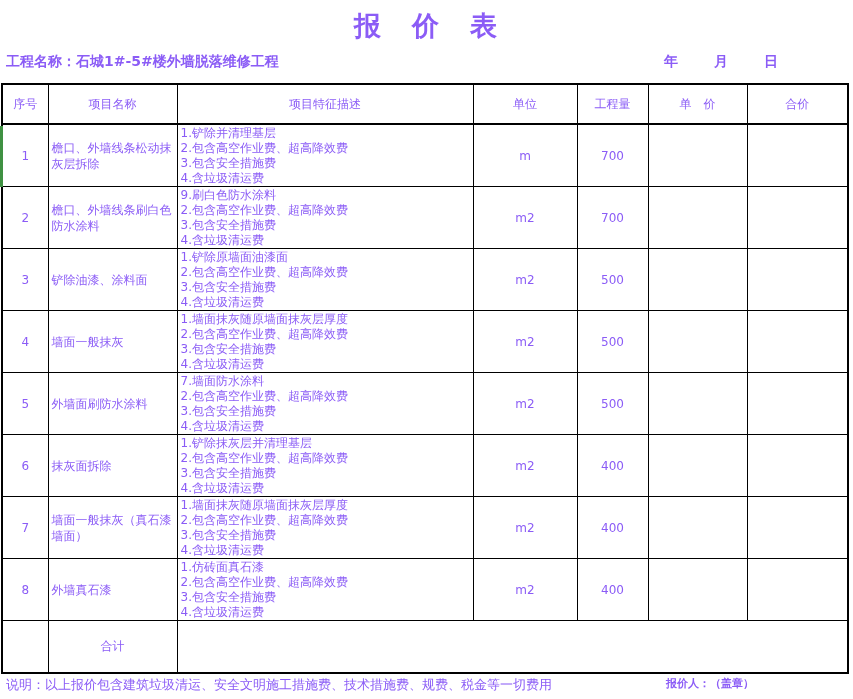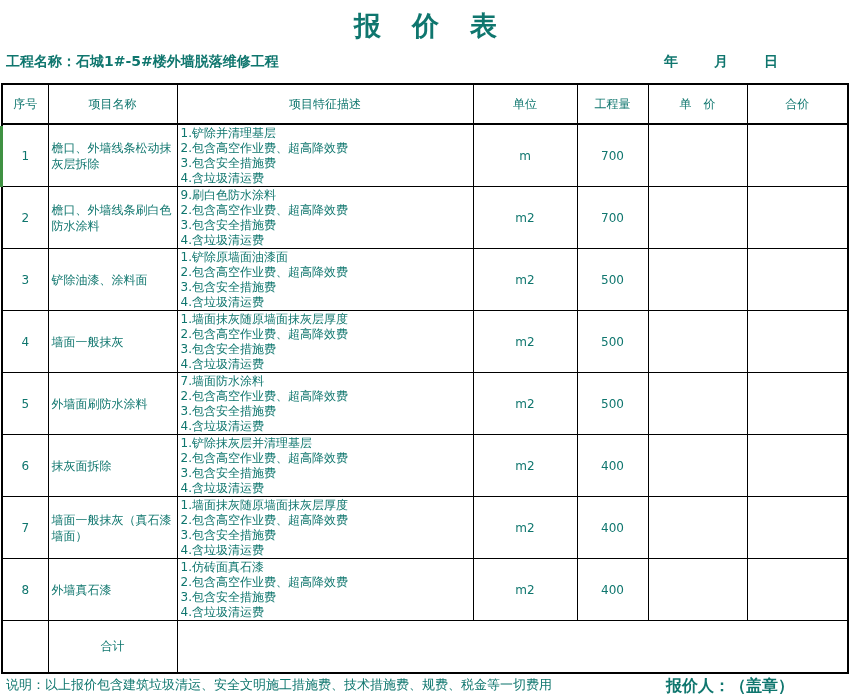--- a/index.html
+++ b/index.html
@@ -2,21 +2,21 @@
 <html><head>
 <meta charset="utf-8">
 <style>
   * { margin:0; padding:0; box-sizing:border-box; }
   html,body { background:#fff; }
   .page {
     position:relative;
     width:853px; height:699px;
     background:#ffffff;
     font-family:"DejaVu Sans", "Liberation Sans", sans-serif;
-    color:#0f766e;
+    color:#8b5cf6;
     overflow:hidden;
   }
   .title {
     position:absolute; top:8px; left:0; width:100%;
     text-align:center;
     font-family:"DejaVu Serif", "Liberation Serif", serif;
     font-size:27px; font-weight:bold;
     letter-spacing:2px;
   }
   .project-name {
@@ -59,21 +59,21 @@
     position:absolute; left:0; top:126px;
     width:3px; height:61px;
     z-index:3;
   }
   .footer-note {
     position:absolute; top:676px; left:6px;
     font-size:13px; font-weight:normal;
   }
   .footer-signer {
     position:absolute; top:676px; left:666px;
-    font-size:16px; font-weight:bold;
+    font-size:11px; font-weight:bold;
   }
 </style>
 </head>
 <body>
 
 <div class="page">
 
   <div class="title">报　价　表</div>
 
   <div class="project-name">工程名称：石城1#-5#楼外墙脱落维修工程</div>

